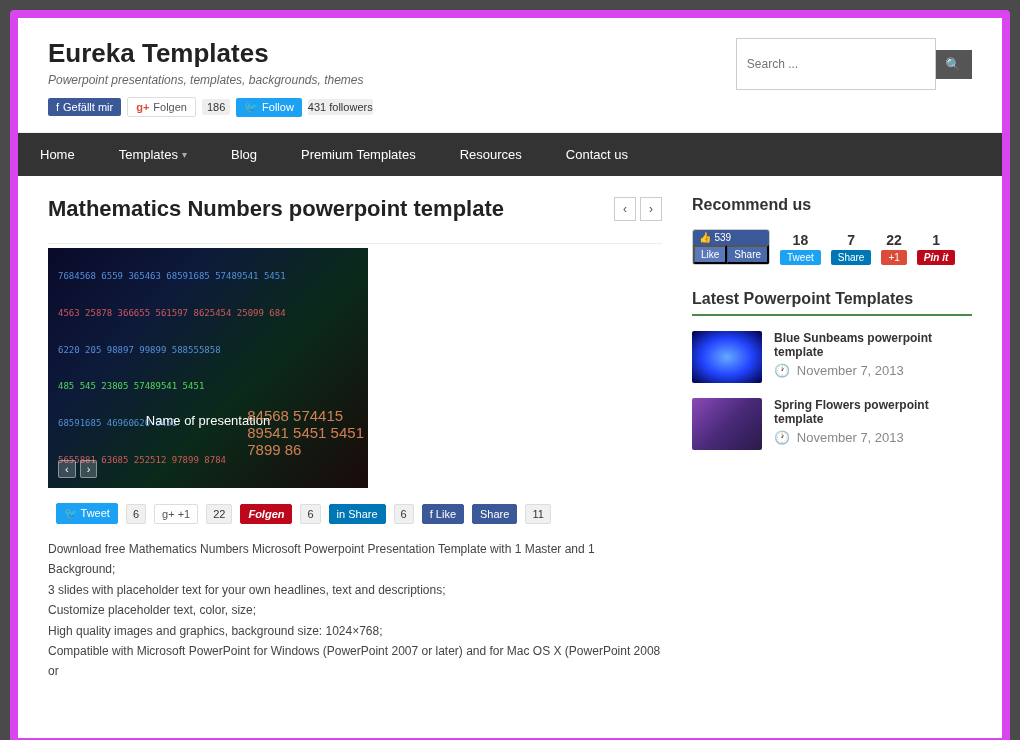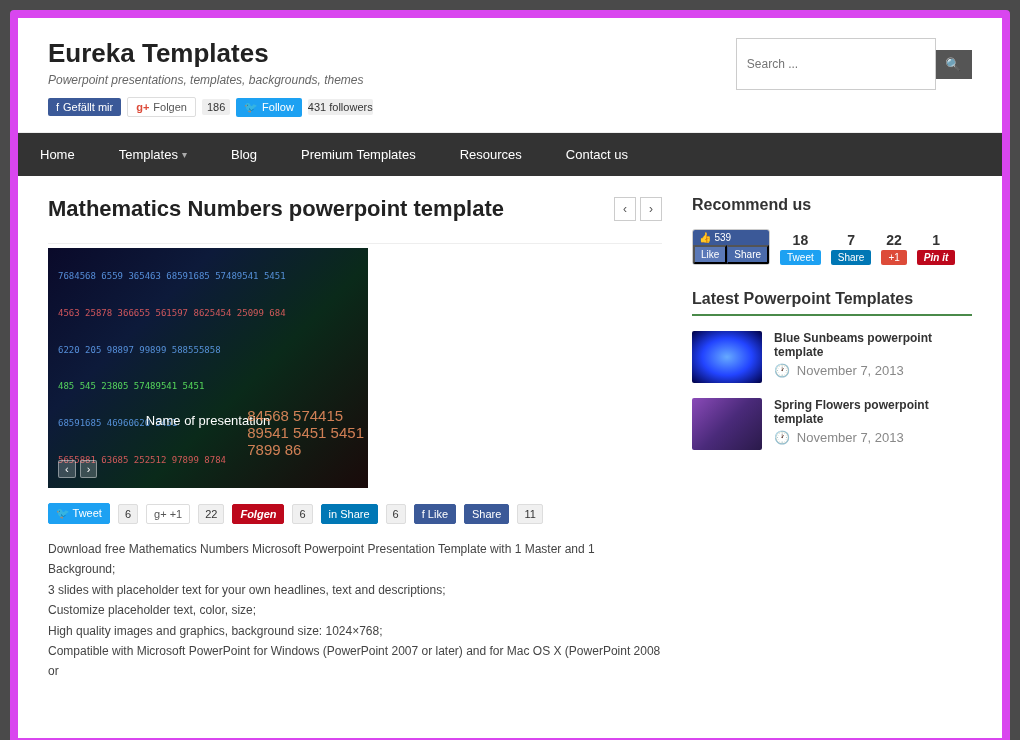--- a/index.html
+++ b/index.html
@@ -237,20 +237,21 @@
       cursor: pointer;
       border-radius: 2px;
     }
     
     .social-share {
       display: flex;
       gap: 8px;
       align-items: center;
       margin-bottom: 15px;
       flex-wrap: wrap;
+      margin-left: 8px;
     }
     .share-btn {
       display: flex;
       align-items: center;
       gap: 2px;
       font-size: 11px;
       padding: 3px 7px;
       border-radius: 2px;
       cursor: pointer;
       border: 1px solid #ddd;

